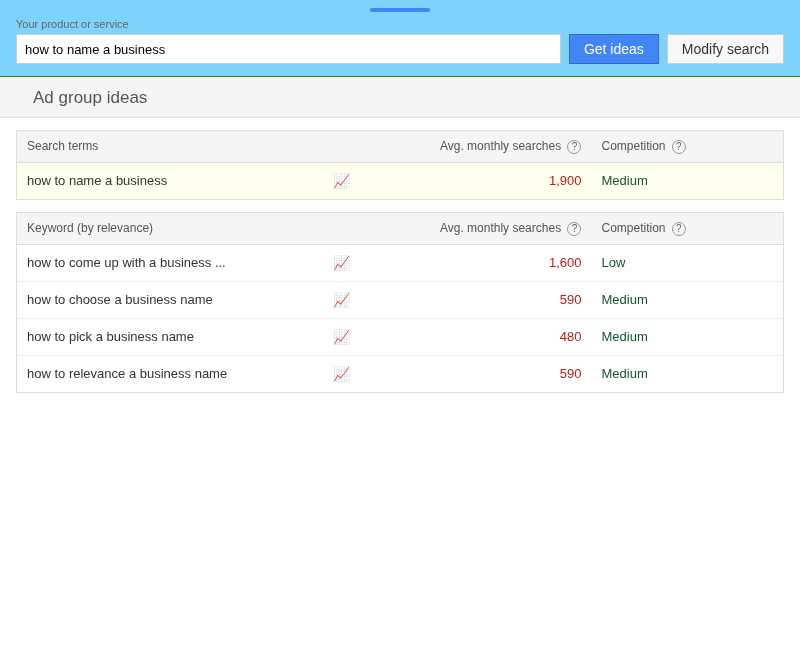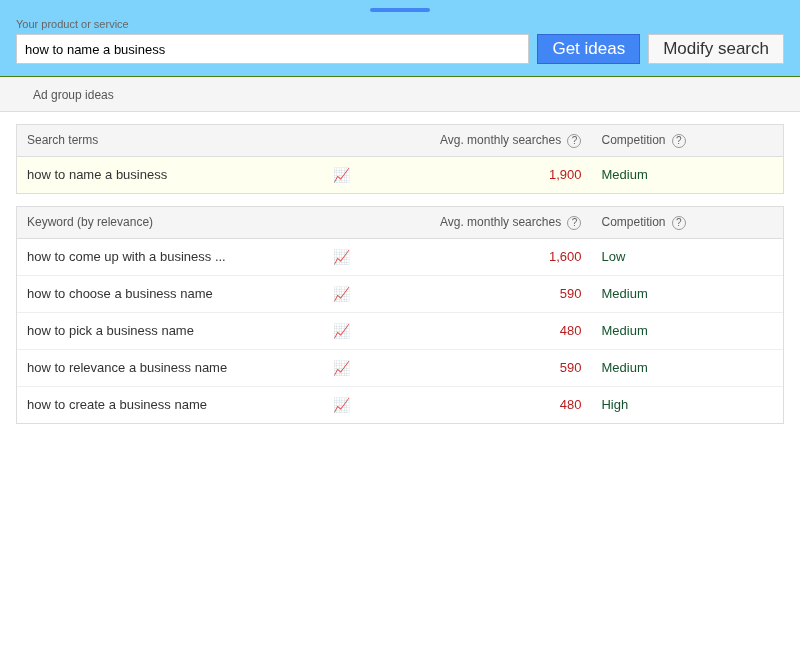--- a/index.html
+++ b/index.html
@@ -37,41 +37,41 @@
       border: 1px solid #ccc;
       padding: 4px 8px;
       font-size: 13px;
       outline: none;
     }
     .btn {
       height: 30px;
       padding: 0 14px;
       border: 1px solid #ccc;
       background: #f8f8f8;
-      font-size: 17px;
+      font-size: 14px;
       cursor: pointer;
       color: #333;
       white-space: nowrap;
     }
     .btn-primary {
       background: #4285f4;
       color: #fff;
       border-color: #3367d6;
     }
 
     .tabs-bar {
       display: flex;
       border-bottom: 1px solid #ddd;
       background: #f5f5f5;
       padding: 0 16px;
     }
     .tab {
       padding: 10px 16px;
       cursor: pointer;
-      font-size: 12px;
+      font-size: 17px;
       color: #555;
       border: 1px solid transparent;
       border-bottom: none;
       margin-bottom: -1px;
       background: transparent;
     }
     .tab.active {
       background: #fff;
       border-color: #ddd;
       color: #333;
@@ -242,24 +242,18 @@
       <td class="col-chart"><span class="chart-icon">📈</span></td>
       <td class="col-avg num">480</td>
       <td class="col-comp competition">Medium</td>
     </tr>
             <tr>
       <td class="col-keyword">how to relevance a business name</td>
       <td class="col-chart"><span class="chart-icon">📈</span></td>
       <td class="col-avg num">590</td>
       <td class="col-comp competition">Medium</td>
     </tr>
-            <tr>
-      <td class="col-keyword">how to create a business name</td>
-      <td class="col-chart"><span class="chart-icon">📈</span></td>
-      <td class="col-avg num">480</td>
-      <td class="col-comp competition">High</td>
-    </tr>
           </tbody>
       </table>
     </div>
   </div>
 
 </div>
 
 </body></html>

